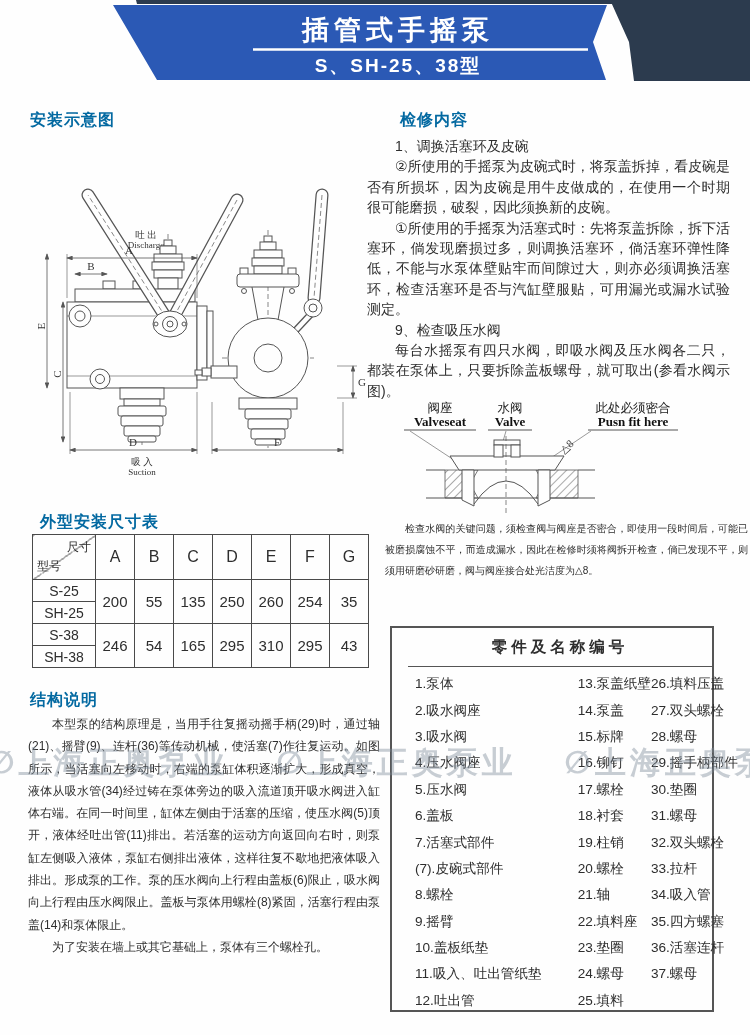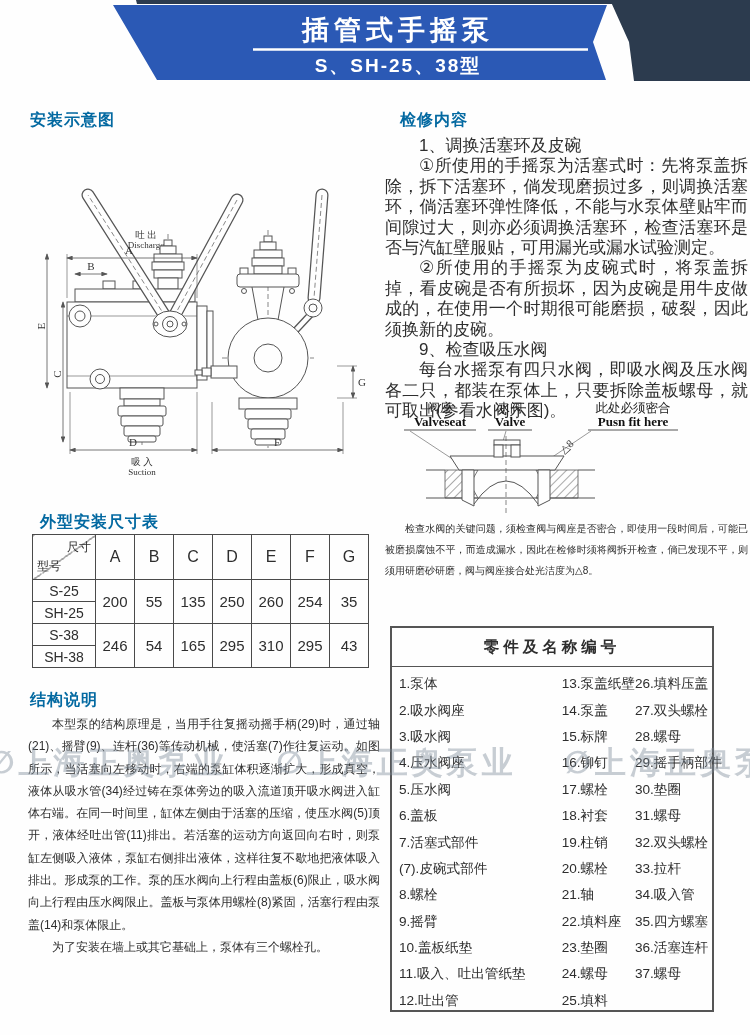--- a/index.html
+++ b/index.html
@@ -7,21 +7,21 @@
         font-family:"Liberation Sans","DejaVu Sans",sans-serif;color:#2e2e2e;}
   
   .hdr-svg{position:absolute;left:0;top:0;}
   .hdr-title{fill:#fff;font-size:27px;font-weight:bold;letter-spacing:5px;}
   .hdr-sub{fill:#fff;font-size:19px;font-weight:bold;letter-spacing:2px;}
   
   .sec-heading{position:absolute;color:#0369a1;font-weight:bold;font-size:16px;letter-spacing:1px;}
   
   .txt{position:absolute;text-align:justify;}
   .txt p{margin:0;text-indent:2em;}
-  .right-txt{left:385px;top:136px;width:363px;font-size:17px;line-height:20.4px;}
+  .right-txt{left:367px;top:136px;width:363px;font-size:14px;line-height:20.4px;}
   .check-txt{left:385px;top:518px;width:363px;font-size:10px;line-height:21px;}
   .struct-txt{left:28px;top:713px;width:352px;font-size:12px;line-height:22.3px;}
   
   .draw-svg{position:absolute;}
   .ln{stroke:#555;stroke-width:1;fill:none;}
   .thin{stroke:#555;stroke-width:.6;fill:none;}
   .dash{stroke:#555;stroke-width:.7;fill:none;stroke-dasharray:5,3;}
   .dim{stroke:#555;stroke-width:.8;fill:none;}
   .dimtxt{font-size:11px;fill:#333;font-family:"Liberation Serif",serif;}
   .smcn{font-size:9.5px;fill:#333;}
@@ -37,21 +37,21 @@
   .dims-table .hrow td{height:44px;font-size:16px;}
   .dims-table .drow td{height:21px;font-size:15px;}
   .model-cell{width:62px;font-size:14px !important;}
   .val-cell{width:38px;}
   .corner-cell{width:62px;position:relative;
      background:linear-gradient(to right bottom,transparent 49.5%,#4a4a4a 49.5%,#4a4a4a 50.6%,transparent 50.6%);}
   .corner-top{position:absolute;top:4px;right:4px;font-size:12px;}
   .corner-bottom{position:absolute;bottom:4px;left:4px;font-size:12px;}
   
   .parts-table{position:absolute;left:390px;top:626px;width:324px;height:386px;
-     border:2px solid #555;box-sizing:border-box;background:transparent;}
+     border:2px solid #555;box-sizing:border-box;background:transparent;padding-left:16px;}
   .parts-title{height:38px;border-bottom:1.5px solid #555;display:flex;align-items:center;
      justify-content:center;font-size:15.5px;font-weight:bold;letter-spacing:4px;}
   .parts-body{display:flex;padding:4px 0 0 7px;}
   .parts-col1{width:132px;}
   .parts-col2{width:97px;margin-left:36px;}
   .parts-col3{width:88px;}
   .parts-item{height:26.4px;display:flex;align-items:center;font-size:13.6px;white-space:nowrap;}
   
   .watermark{position:absolute;left:-12px;top:742px;width:780px;font-size:31px;font-weight:bold;
      color:rgba(125,138,152,.42);white-space:nowrap;letter-spacing:4px;z-index:40;pointer-events:none;}
@@ -244,22 +244,22 @@
 
   <div class="txt struct-txt">
     <p>本型泵的结构原理是，当用手往复摇动摇手柄(29)时，通过轴(21)、摇臂(9)、连杆(36)等传动机械，使活塞(7)作往复运动。如图所示，当活塞向左移动时，右端的泵缸体积逐渐扩大，形成真空，液体从吸水管(34)经过铸在泵体旁边的吸入流道顶开吸水阀进入缸体右端。在同一时间里，缸体左侧由于活塞的压缩，使压水阀(5)顶开，液体经吐出管(11)排出。若活塞的运动方向返回向右时，则泵缸左侧吸入液体，泵缸右侧排出液体，这样往复不歇地把液体吸入排出。形成泵的工作。泵的压水阀向上行程由盖板(6)限止，吸水阀向上行程由压水阀限止。盖板与泵体用螺栓(8)紧固，活塞行程由泵盖(14)和泵体限止。</p>
     <p>为了安装在墙上或其它基础上，泵体有三个螺栓孔。</p>
   </div>
 
   <div class="sec-heading" style="left:400px;top:110px;">检修内容</div>
 
   <div class="txt right-txt">
     <p>1、调换活塞环及皮碗</p>
+    <p>②所使用的手摇泵为皮碗式时，将泵盖拆掉，看皮碗是否有所损坏，因为皮碗是用牛皮做成的，在使用一个时期很可能磨损，破裂，因此须换新的皮碗。</p>
     <p>①所使用的手摇泵为活塞式时：先将泵盖拆除，拆下活塞环，倘发现磨损过多，则调换活塞环，倘活塞环弹性降低，不能与水泵体壁贴牢而间隙过大，则亦必须调换活塞环，检查活塞环是否与汽缸壁服贴，可用漏光或漏水试验测定。</p>
-    <p>②所使用的手摇泵为皮碗式时，将泵盖拆掉，看皮碗是否有所损坏，因为皮碗是用牛皮做成的，在使用一个时期很可能磨损，破裂，因此须换新的皮碗。</p>
     <p>9、检查吸压水阀</p>
     <p>每台水摇泵有四只水阀，即吸水阀及压水阀各二只，都装在泵体上，只要拆除盖板螺母，就可取出(参看水阀示图)。</p>
   </div>
 
   <svg class="draw-svg" style="left:390px;top:400px;" width="320" height="118" viewBox="0 0 320 118">
     <defs>
       <pattern id="hatch" width="6" height="6" patternUnits="userSpaceOnUse" patternTransform="rotate(45)">
         <line x1="0" y1="0" x2="0" y2="6" stroke="#555" stroke-width="1"></line>
       </pattern>
     </defs>

